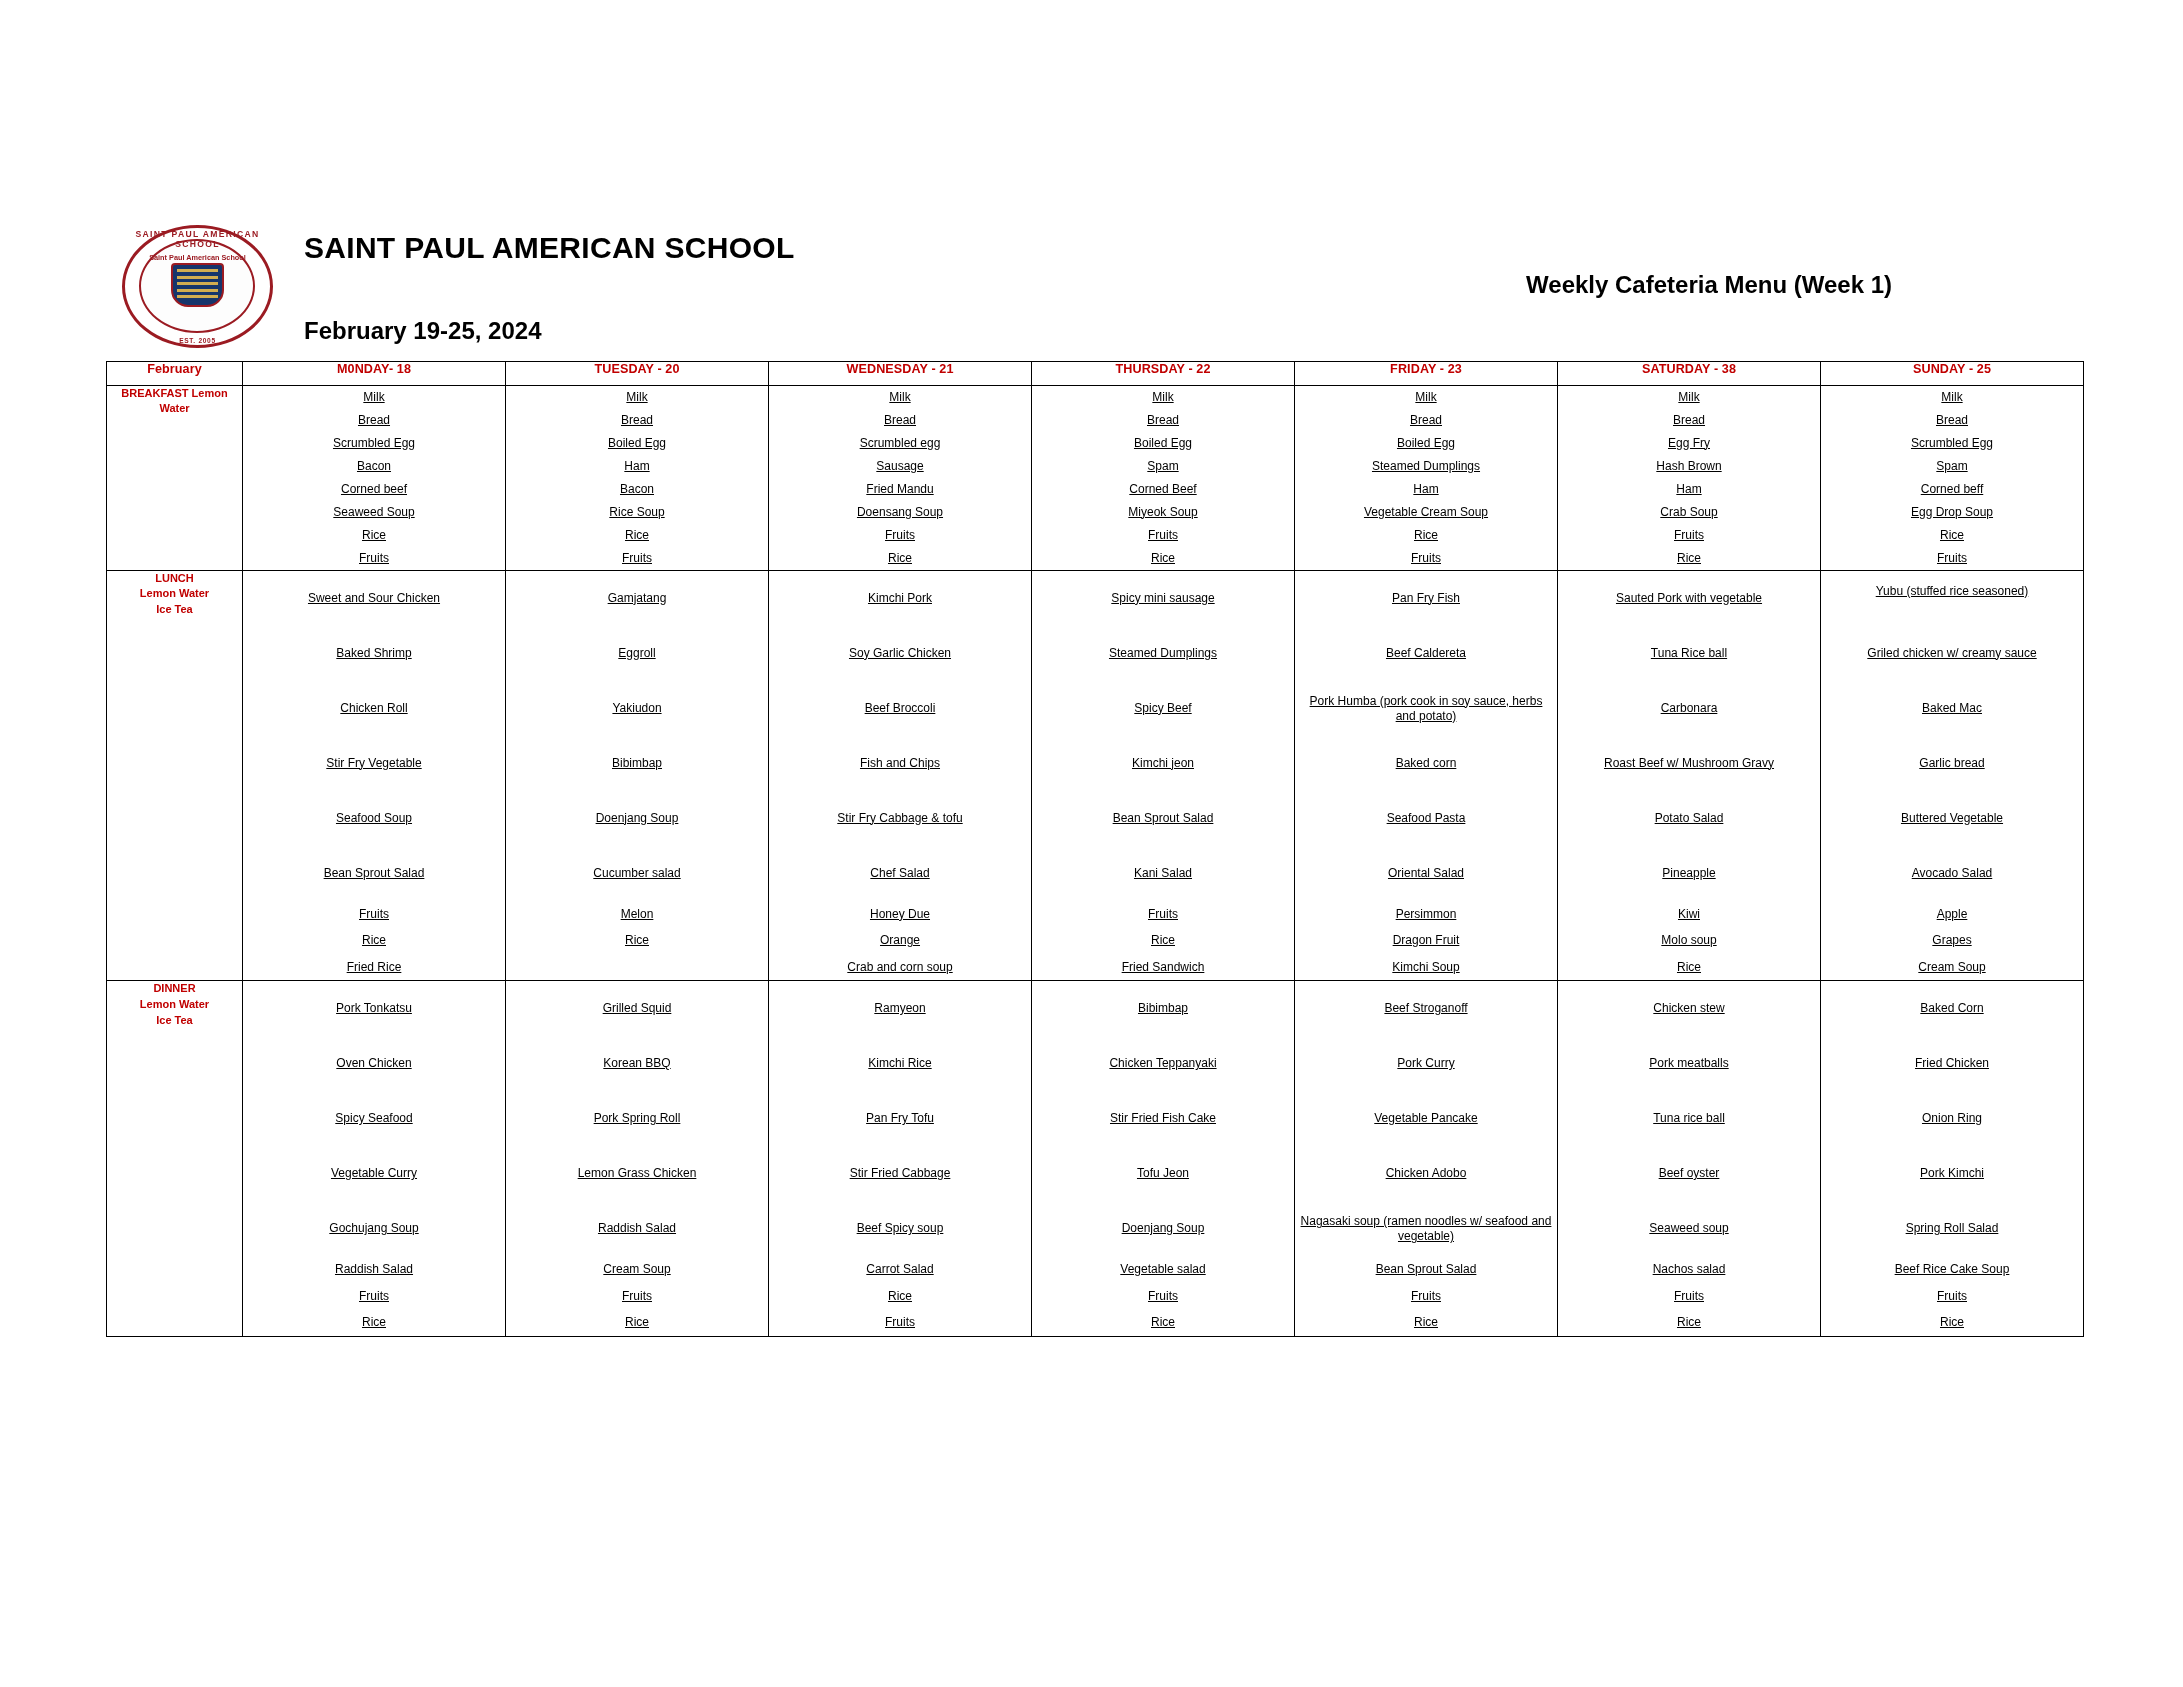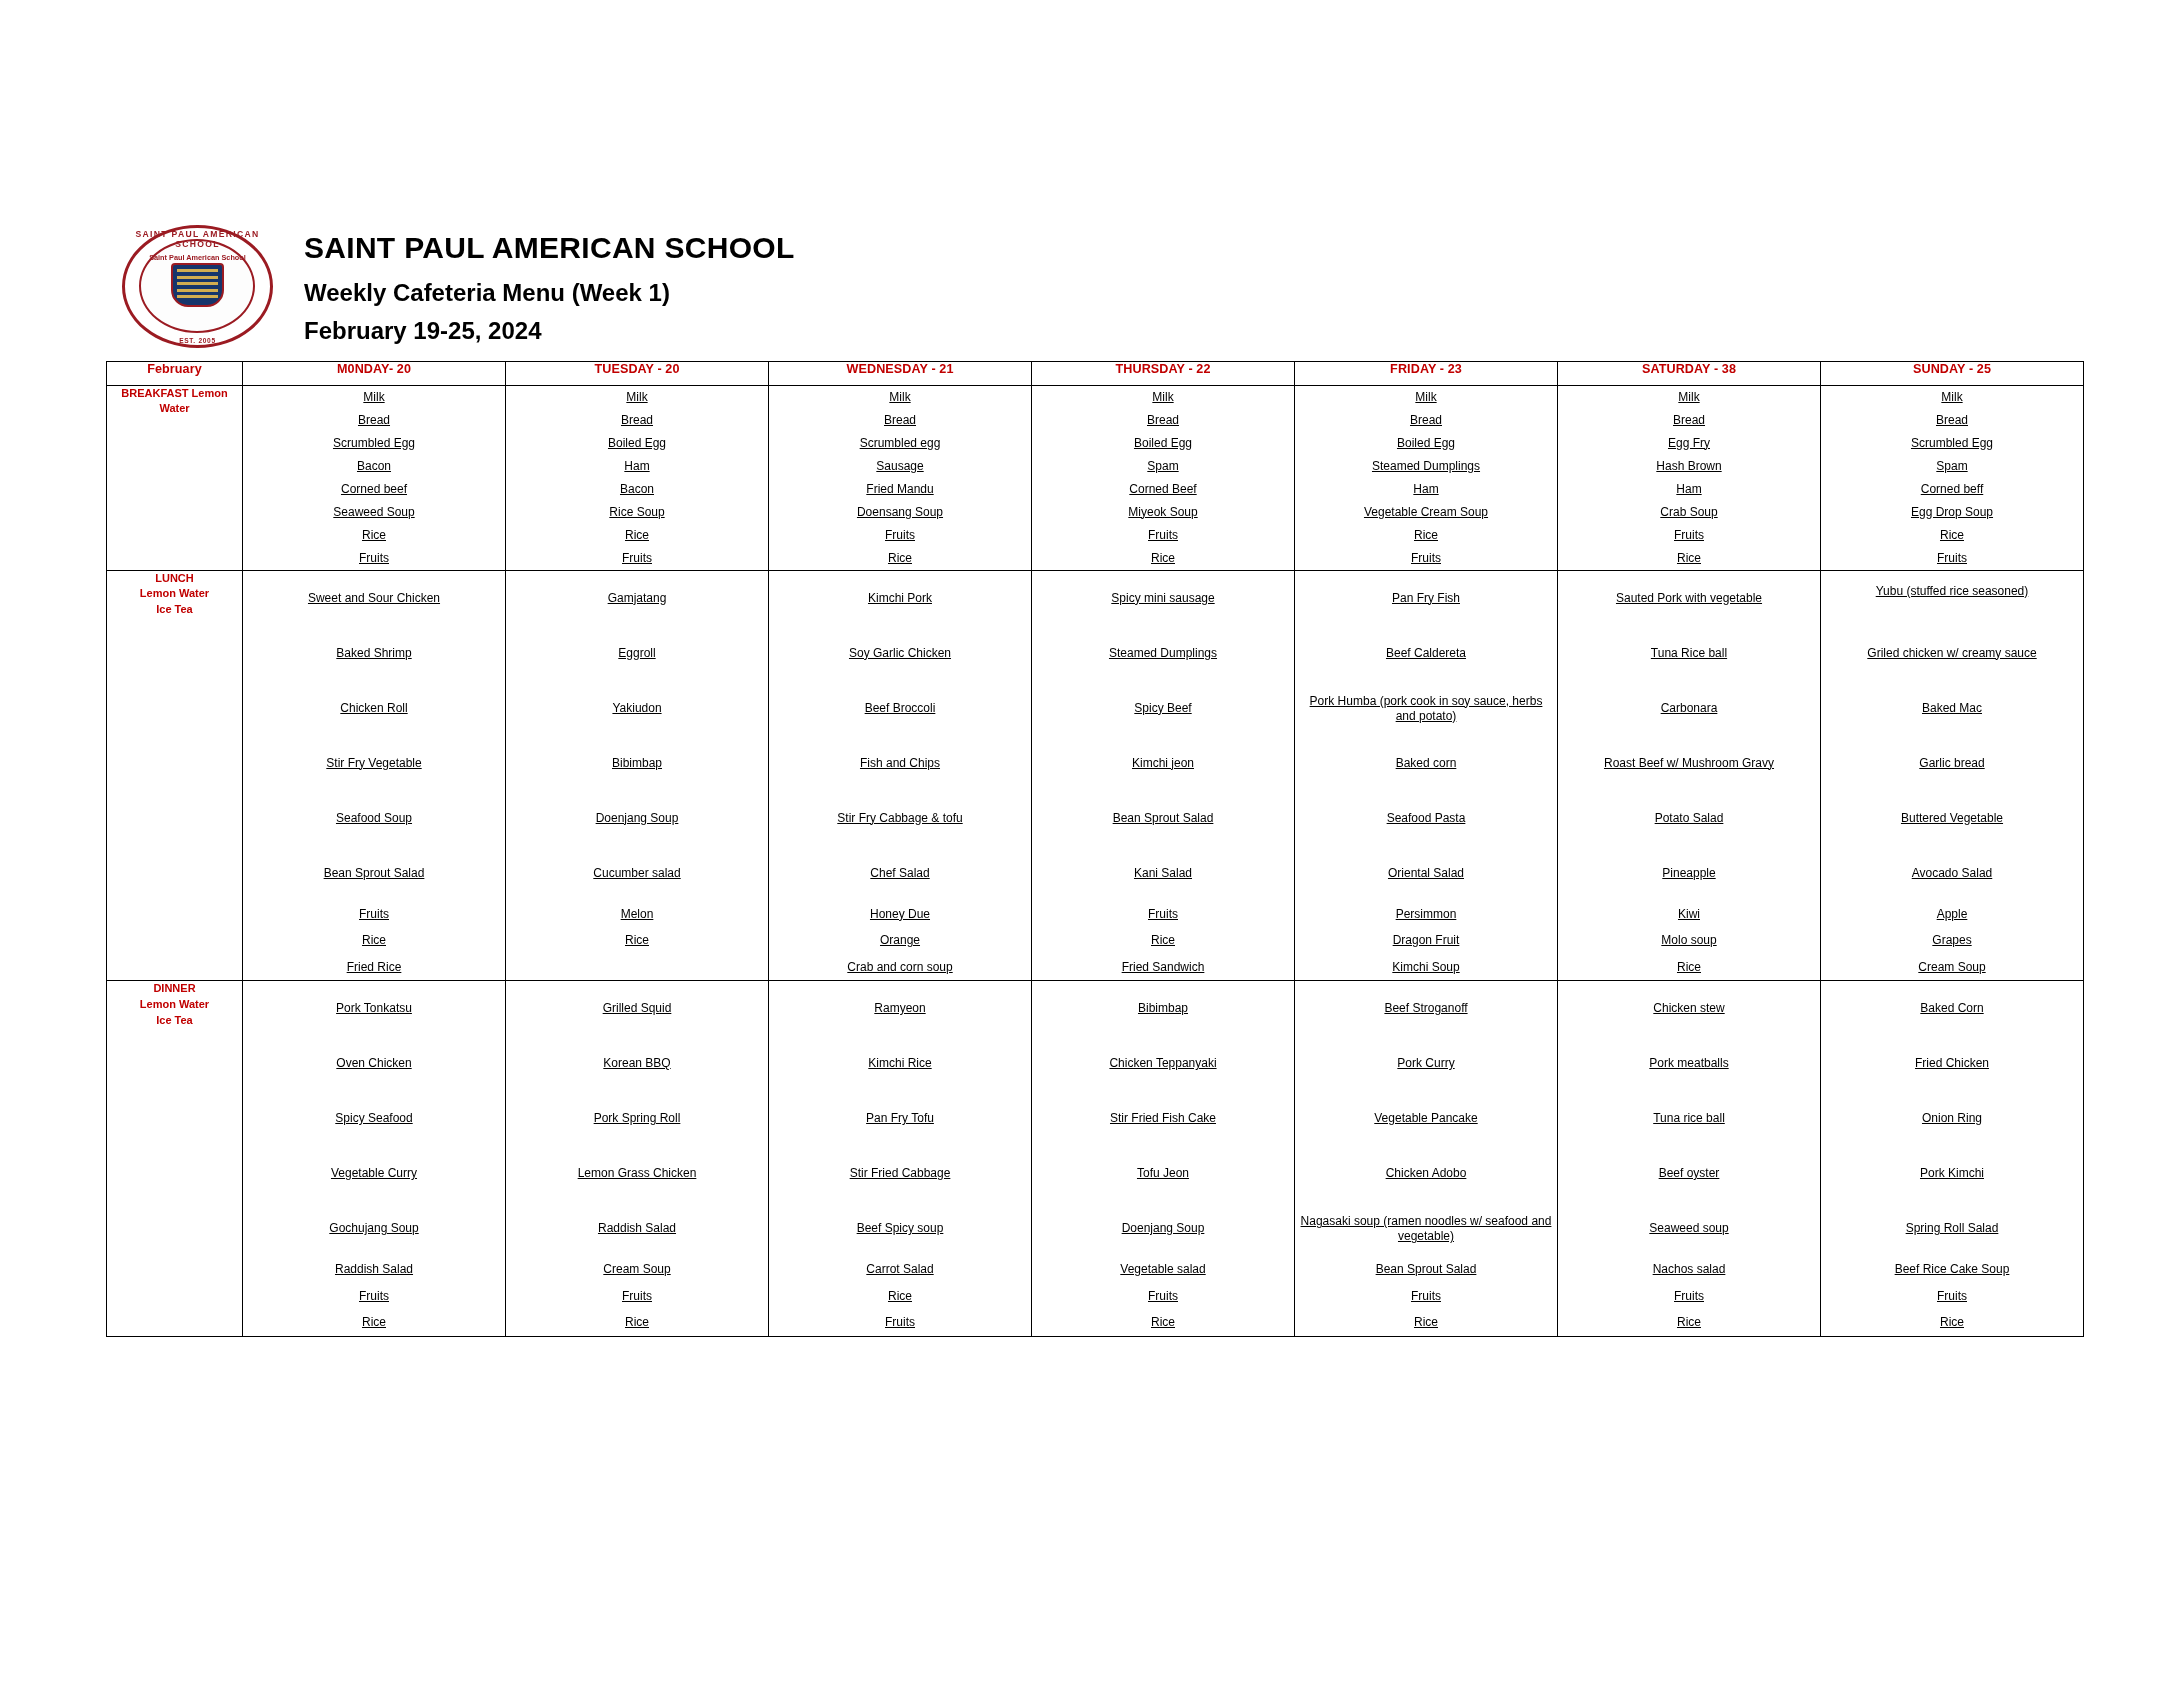--- a/index.html
+++ b/index.html
@@ -111,23 +111,23 @@
     left: 198px;
     top: 13.2px;
     font-size: 30px;
     font-weight: bold;
     letter-spacing: 0.3px;
     white-space: nowrap;
   }
   .menu-title {
     position: absolute;
     left: 198px;
-    top: 61px;
+    top: 53px;
     width: 1588px;
-    text-align: left;
+    text-align: right;
     font-size: 24px;
     font-weight: bold;
   }
   .menu-date {
     position: absolute;
     left: 198px;
     top: 99px;
     width: 1588px;
     font-size: 24px;
     font-weight: bold;
@@ -232,21 +232,21 @@
         <col class="col-day">
         <col class="col-day">
         <col class="col-day">
         <col class="col-day">
         <col class="col-day">
         <col class="col-day">
     </colgroup>
     <thead>
       <tr>
         <th>February</th>
-        <th>M0NDAY- 20</th>
+        <th>M0NDAY- 18</th>
         <th>TUESDAY - 20</th>
         <th>WEDNESDAY - 21</th>
         <th>THURSDAY - 22</th>
         <th>FRIDAY - 23</th>
         <th>SATURDAY - 38</th>
         <th>SUNDAY - 25</th>
       </tr>
     </thead>
     <tbody>
 

